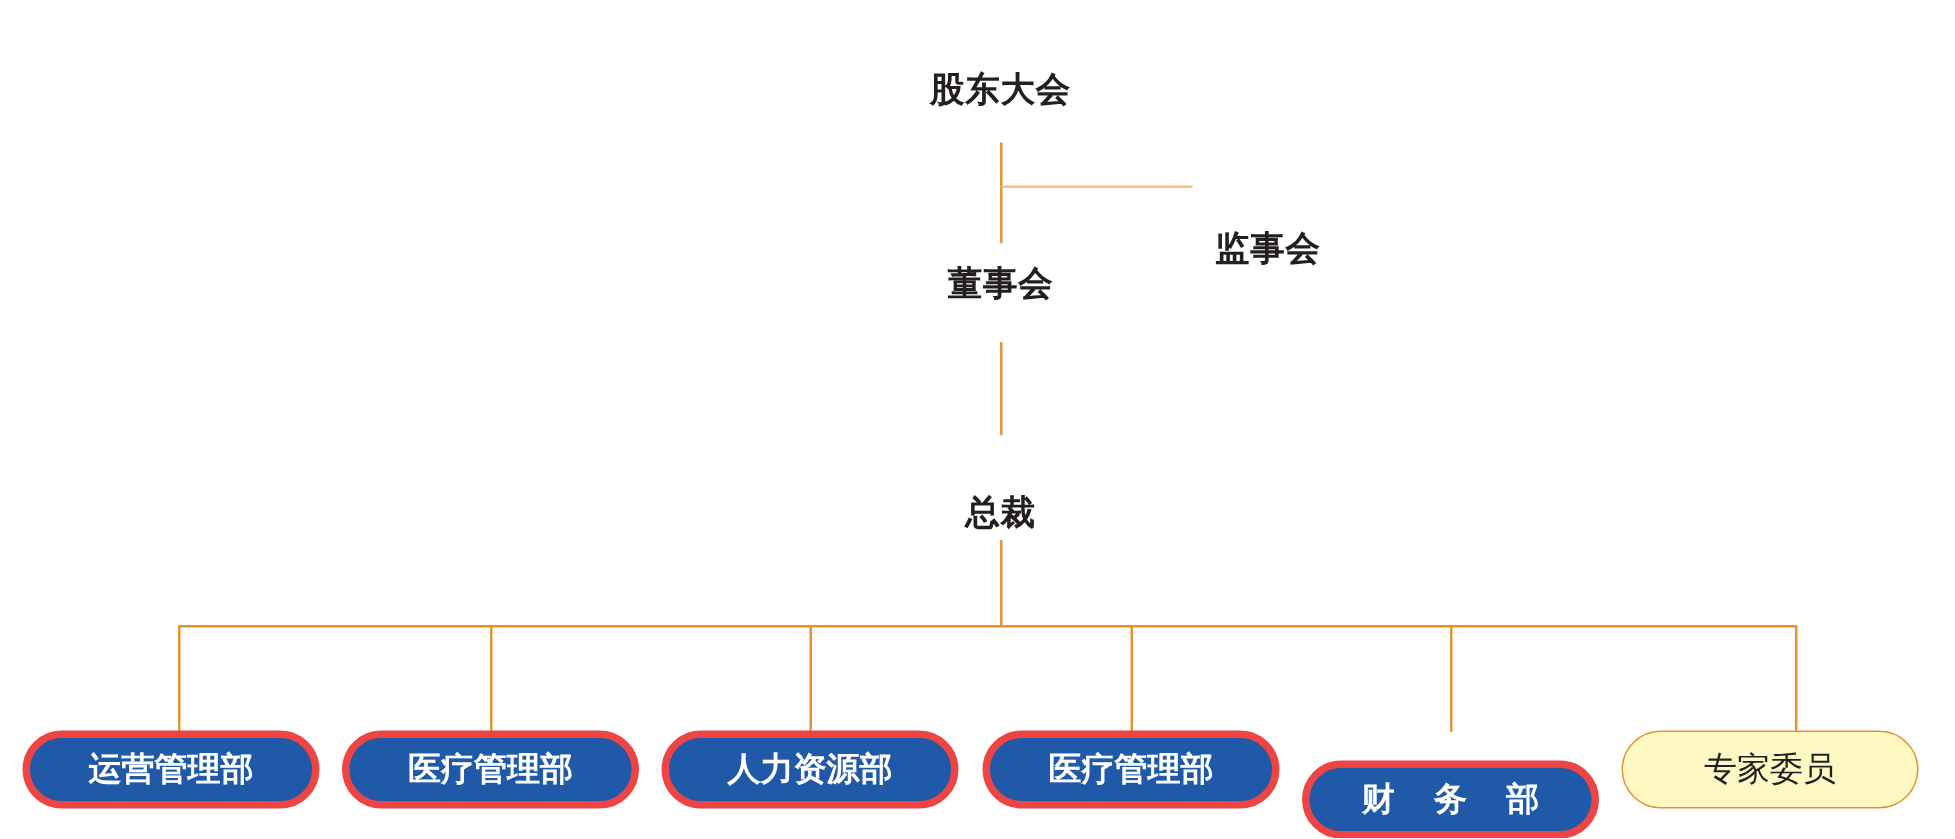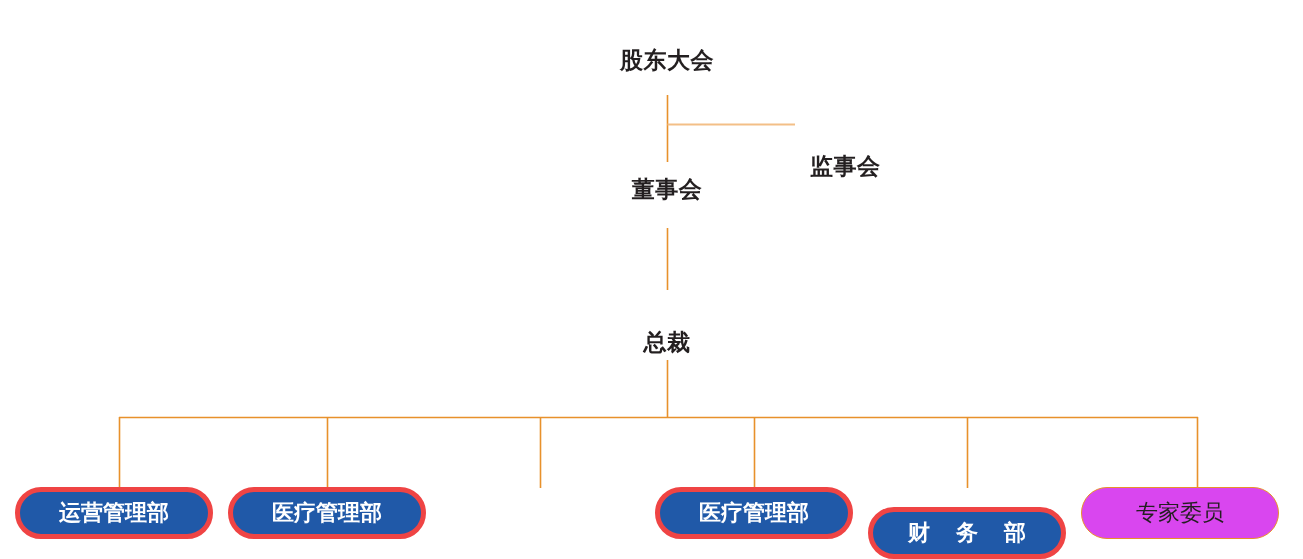--- a/index.html
+++ b/index.html
@@ -58,21 +58,21 @@
     font-size: 22px;
     font-weight: bold;
     line-height: 1;
   }
   .pill.filled {
     background: #2059a8;
     color: #ffffff;
     border: 5px solid #ef4444;
   }
   .pill.outlined {
-    background: #d946ef;
+    background: #fef9c3;
     color: #231f20;
     border: 1.6px solid #e8912b;
     font-weight: normal;
   }
   .pill.spaced {
     letter-spacing: 10px;
     text-indent: 10px;
   }
 </style>
 </head>
@@ -105,20 +105,21 @@
   <div class="node-label side" style="left:810px; top:124px;margin-top:42px;">监事会</div>
 
   <div class="node-label" style="left:667px; top:189px;">董事会</div>
 
   <div class="node-label" style="left:667px; top:342px;">总裁</div>
 
   <div class="pill filled" style="left:15px; width:198px;">运营管理部</div>
 
   <div class="pill filled" style="left:228px; width:198px;">医疗管理部</div>
 
+  <div class="pill filled" style="left:441px; width:198px;">人力资源部</div>
 
   <div class="pill filled" style="left:655px; width:198px;">医疗管理部</div>
 
   <div class="pill filled spaced" style="left:868px; width:198px;margin-top:20px;">财 务 部</div>
 
   <div class="pill outlined" style="left:1081px; width:198px;">专家委员</div>
 
 </div>
 
 </body></html>

